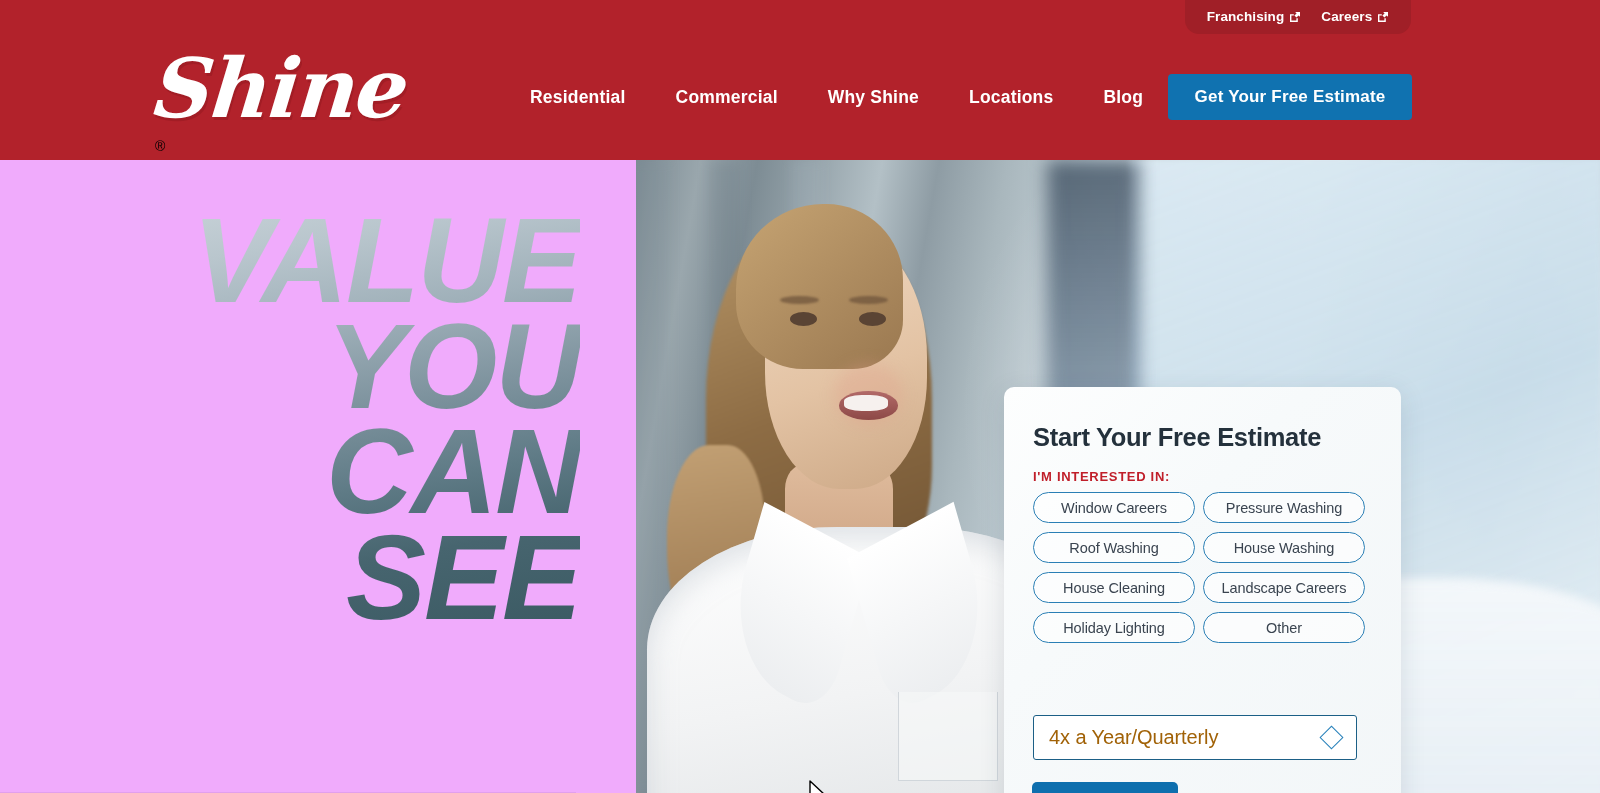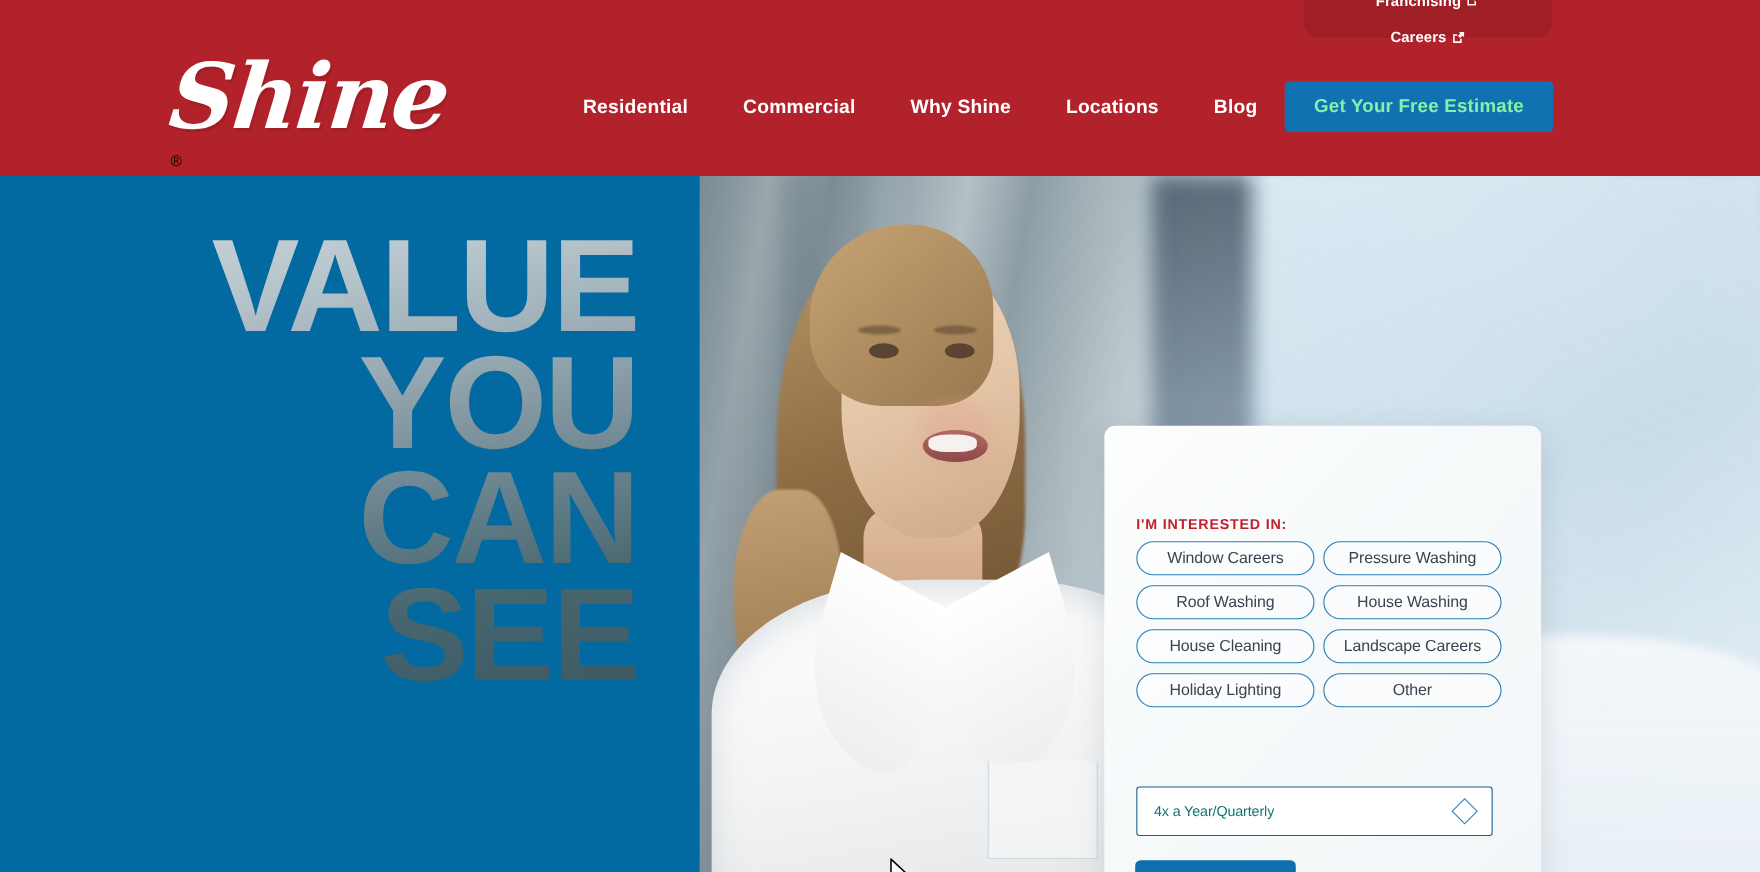--- a/index.html
+++ b/index.html
@@ -35,21 +35,20 @@
     left: 1185px;
     width: 226px;
     height: 34px;
     background: #a01f27;
     border-bottom-left-radius: 14px;
     border-bottom-right-radius: 14px;
     display: flex;
     align-items: center;
     justify-content: center;
     gap: 20px;
-    flex-direction: column;
   }
   .utility-link {
     display: inline-flex;
     align-items: center;
     gap: 5px;
     color: #ffffff;
     font-size: 13.5px;
     font-weight: 600;
     letter-spacing: 0.1px;
     text-decoration: none;
@@ -115,21 +114,21 @@
   }
   .cta-button {
     position: absolute;
     left: 1168px;
     top: 74px;
     width: 244px;
     height: 46px;
     background: #1072b0;
     border: none;
     border-radius: 4px;
-    color: #86efac;
+    color: #ffffff;
     font-family: "Liberation Sans", sans-serif;
     font-size: 17px;
     font-weight: 700;
     letter-spacing: 0.2px;
     cursor: pointer;
     display: flex;
     align-items: center;
     justify-content: center;
   }
 
@@ -141,22 +140,23 @@
     width: 1600px;
     height: 633px;
     background: #ffffff;
     overflow: hidden;
   }
   .hero-left {
     position: absolute;
     top: 0; left: 0;
     width: 636px;
     height: 633px;
-    background: #0369a1;
+    background: #f0abfc;
     z-index: 5;
+    font-style: italic;
   }
   .headline {
     position: absolute;
     top: 48px;
     left: -40px;
     width: 620px;
     text-align: right;
     font-family: "Liberation Sans", sans-serif;
     font-weight: 700;
     font-size: 120px;
@@ -467,22 +467,22 @@
     height: 45px;
     background: #ffffff;
     border: 1.3px solid #1b5f86;
     border-radius: 3px;
     display: flex;
     align-items: center;
     cursor: pointer;
     box-sizing: border-box;
   }
   .select-value {
-    font-size: 13px;
-    color: #0f766e;
+    font-size: 20px;
+    color: #a16207;
     padding-left: 15px;
     letter-spacing: -0.1px;
   }
   .select-diamond {
     position: absolute;
     right: 16px;
     width: 15px;
     height: 15px;
     border: 1.8px solid #2a82bb;
     transform: rotate(45deg);
@@ -599,20 +599,21 @@
     <div class="hero-left">
       <h1 class="headline">VALUE
 YOU
 CAN
 SEE</h1>
 
       <div class="bottom-divider"></div>
     </div>
 
     <div class="form-card">
+      <h2 class="form-title">Start Your Free Estimate</h2>
 
       <div class="field-label label-interested">I'M INTERESTED IN:</div>
 
       <div class="pill-grid">
         <button class="pill w-left">Window Careers</button>
         <button class="pill w-right">Pressure Washing</button>
         <button class="pill w-left">Roof Washing</button>
         <button class="pill w-right">House Washing</button>
         <button class="pill w-left">House Cleaning</button>
         <button class="pill w-right">Landscape Careers</button>

